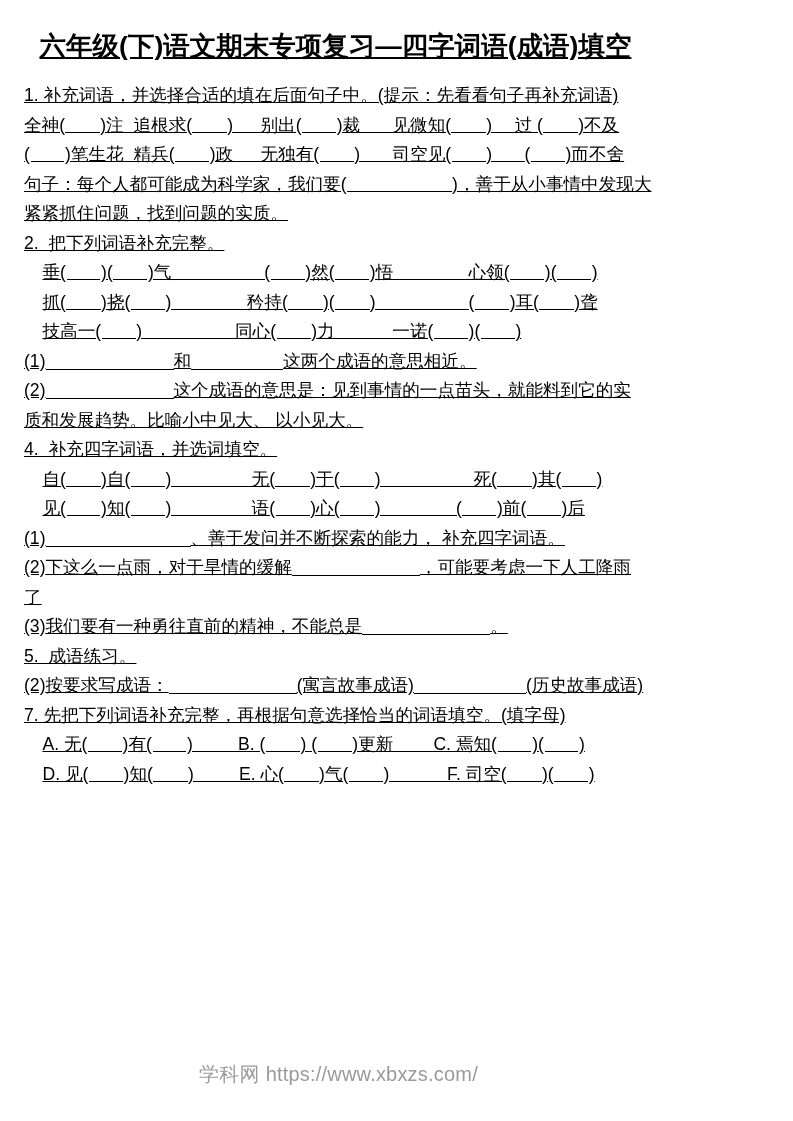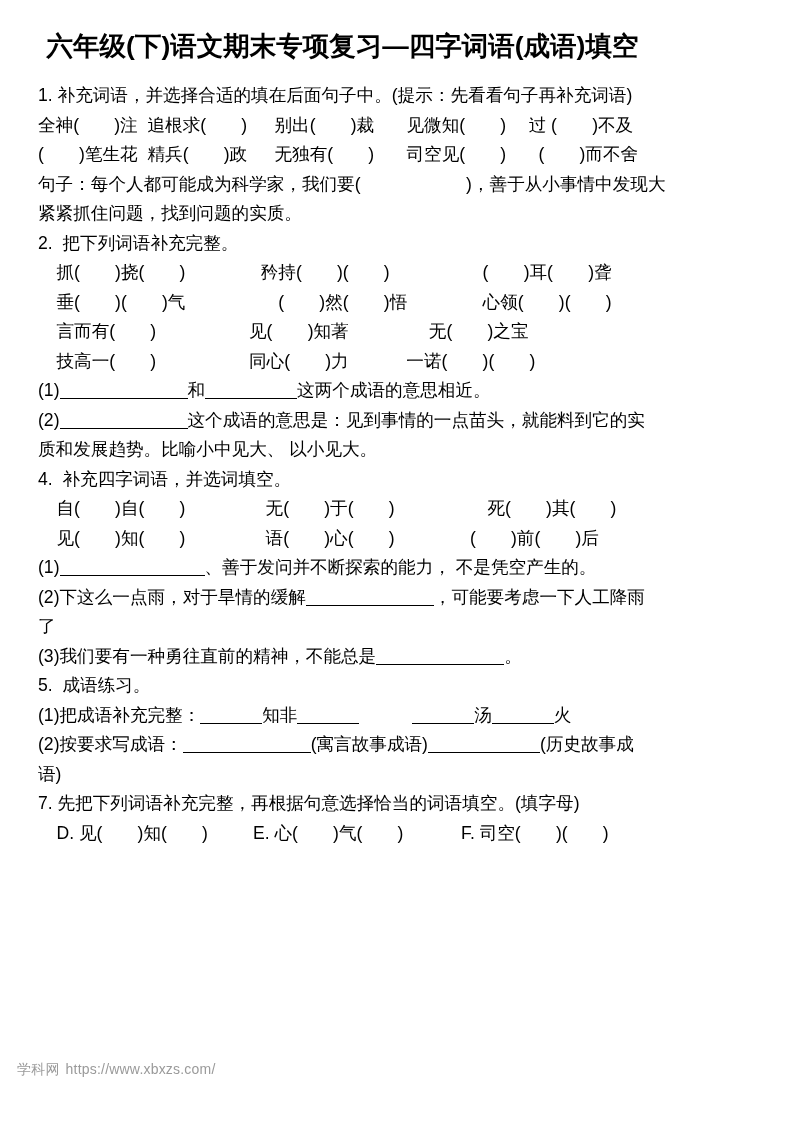--- a/index.html
+++ b/index.html
@@ -13,22 +13,23 @@
     height: 1121px;
     position: relative;
     font-family: "Liberation Sans", "DejaVu Sans", sans-serif;
     color: #000000;
     overflow: hidden;
   }
   .page {
     box-sizing: border-box;
     width: 677px;
     height: 1121px;
-    padding: 24px 30px 0 38px;
+    padding: 24px 30px 0 24px;
     position: relative;
+    text-decoration: underline;
   }
   .doc-title {
     text-align: center;
     font-size: 26.5px;
     font-weight: bold;
     letter-spacing: 0px;
     line-height: 1.25;
     margin: 6px 0 18px 0;
     white-space: nowrap;
   }
@@ -55,74 +56,73 @@
   .b-m  { width: 92px; }
   .b-l  { width: 112px; }
   .b-xl { width: 128px; }
   .b-xxl{ width: 145px; }
 
   .watermark {
     position: absolute;
     left: 0;
     right: 0;
     top: 1061px;
+    text-align: center;
     color: #9a9a9a;
-    font-size: 14px;
+    font-size: 20px;
     letter-spacing: 0.2px;
     white-space: nowrap;
-    margin-left: 17px;
   }
   .watermark .wm-brand { margin-right: 6px; }
 </style>
 </head>
 <body>
 
 <div class="page">
 
   <div class="doc-title">六年级(下)语文期末专项复习—四字词语(成语)填空</div>
 
   <div>
     <div class="line">1. 补充词语，并选择合适的填在后面句子中。(提示：先看看句子再补充词语)</div>
     <div class="line">全神(　　)注  追根求(　　)　  别出(　　)裁　   见微知(　　)　 过 (　　)不及</div>
     <div class="line">(　　)笔生花  精兵(　　)政　  无独有(　　)　   司空见(　　)　   (　　)而不舍</div>
     <div class="line">句子：每个人都可能成为科学家，我们要(　　　　　　)，善于从小事情中发现大</div>
     <div class="line">紧紧抓住问题，找到问题的实质。</div>
   </div>
 
   <div>
     <div class="line">2.  把下列词语补充完整。</div>
+    <div class="line indent">垂(　　)(　　)气　　　　　 (　　)然(　　)悟　　　　 心领(　　)(　　)</div>
     <div class="line indent">抓(　　)挠(　　)　　　　 矜持(　　)(　　)　　　　　 (　　)耳(　　)聋</div>
-    <div class="line indent">垂(　　)(　　)气　　　　　 (　　)然(　　)悟　　　　 心领(　　)(　　)</div>
   </div>
 
   <div>
-    <div class="line indent">言而有(　　)　　　　　 见(　　)知著　　　　  无(　　)之宝</div>
     <div class="line indent">技高一(　　)　　　　　 同心(　　)力　　　 一诺(　　)(　　)</div>
     <div class="line wrap"><span>(1)</span><span class="blank b-xl"></span><span>和</span><span class="blank b-m"></span><span>这两个成语的意思相近。</span></div>
     <div class="line wrap"><span>(2)</span><span class="blank b-xl"></span><span>这个成语的意思是：见到事情的一点苗头，就能料到它的实质和发展趋势。比喻小中见大、 以小见大。</span></div>
   </div>
 
   <div>
     <div class="line">4.  补充四字词语，并选词填空。</div>
     <div class="line indent">自(　　)自(　　)　　　　  无(　　)于(　　)　　　　　 死(　　)其(　　)</div>
     <div class="line indent">见(　　)知(　　)　　　　  语(　　)心(　　)　　　　 (　　)前(　　)后</div>
-    <div class="line wrap"><span>(1)</span><span class="blank b-xxl"></span><span>、善于发问并不断探索的能力， 不是凭空产生的。</span></div>
+    <div class="line wrap"><span>(1)</span><span class="blank b-xxl"></span><span>、善于发问并不断探索的能力， 补充四字词语。</span></div>
     <div class="line wrap"><span>(2)</span><span>下这么一点雨，对于旱情的缓解</span><span class="blank b-xl"></span><span>，可能要考虑一下人工降雨了</span></div>
     <div class="line wrap"><span>(3)</span><span>我们要有一种勇往直前的精神，不能总是</span><span class="blank b-xl"></span><span>。</span></div>
   </div>
 
   <div>
     <div class="line">5.  成语练习。</div>
-    <div class="line wrap"><span>(1)</span><span>把成语补充完整：</span><span class="blank b-s"></span><span>知非</span><span class="blank b-s"></span><span>　　　</span><span class="blank b-s"></span><span>汤</span><span class="blank b-s"></span><span>火</span></div>
     <div class="line wrap"><span>(2)</span><span>按要求写成语：</span><span class="blank b-xl"></span><span>(寓言故事成语)</span><span class="blank b-l"></span><span>(历史故事成语)</span></div>
   </div>
 
 
   <div>
     <div class="line">7. 先把下列词语补充完整，再根据句意选择恰当的词语填空。(填字母)</div>
+    <div class="line indent">A. 无(　　)有(　　)　　  B. (　　) (　　)更新　　 C. 焉知(　　)(　　)</div>
     <div class="line indent">D. 见(　　)知(　　)　　  E. 心(　　)气(　　)　　　 F. 司空(　　)(　　)</div>
   </div>
 
   <div class="watermark">
     <span class="wm-brand">学科网</span><span>https://www.xbxzs.com/</span>
   </div>
 
 </div>
 
 </body></html>

